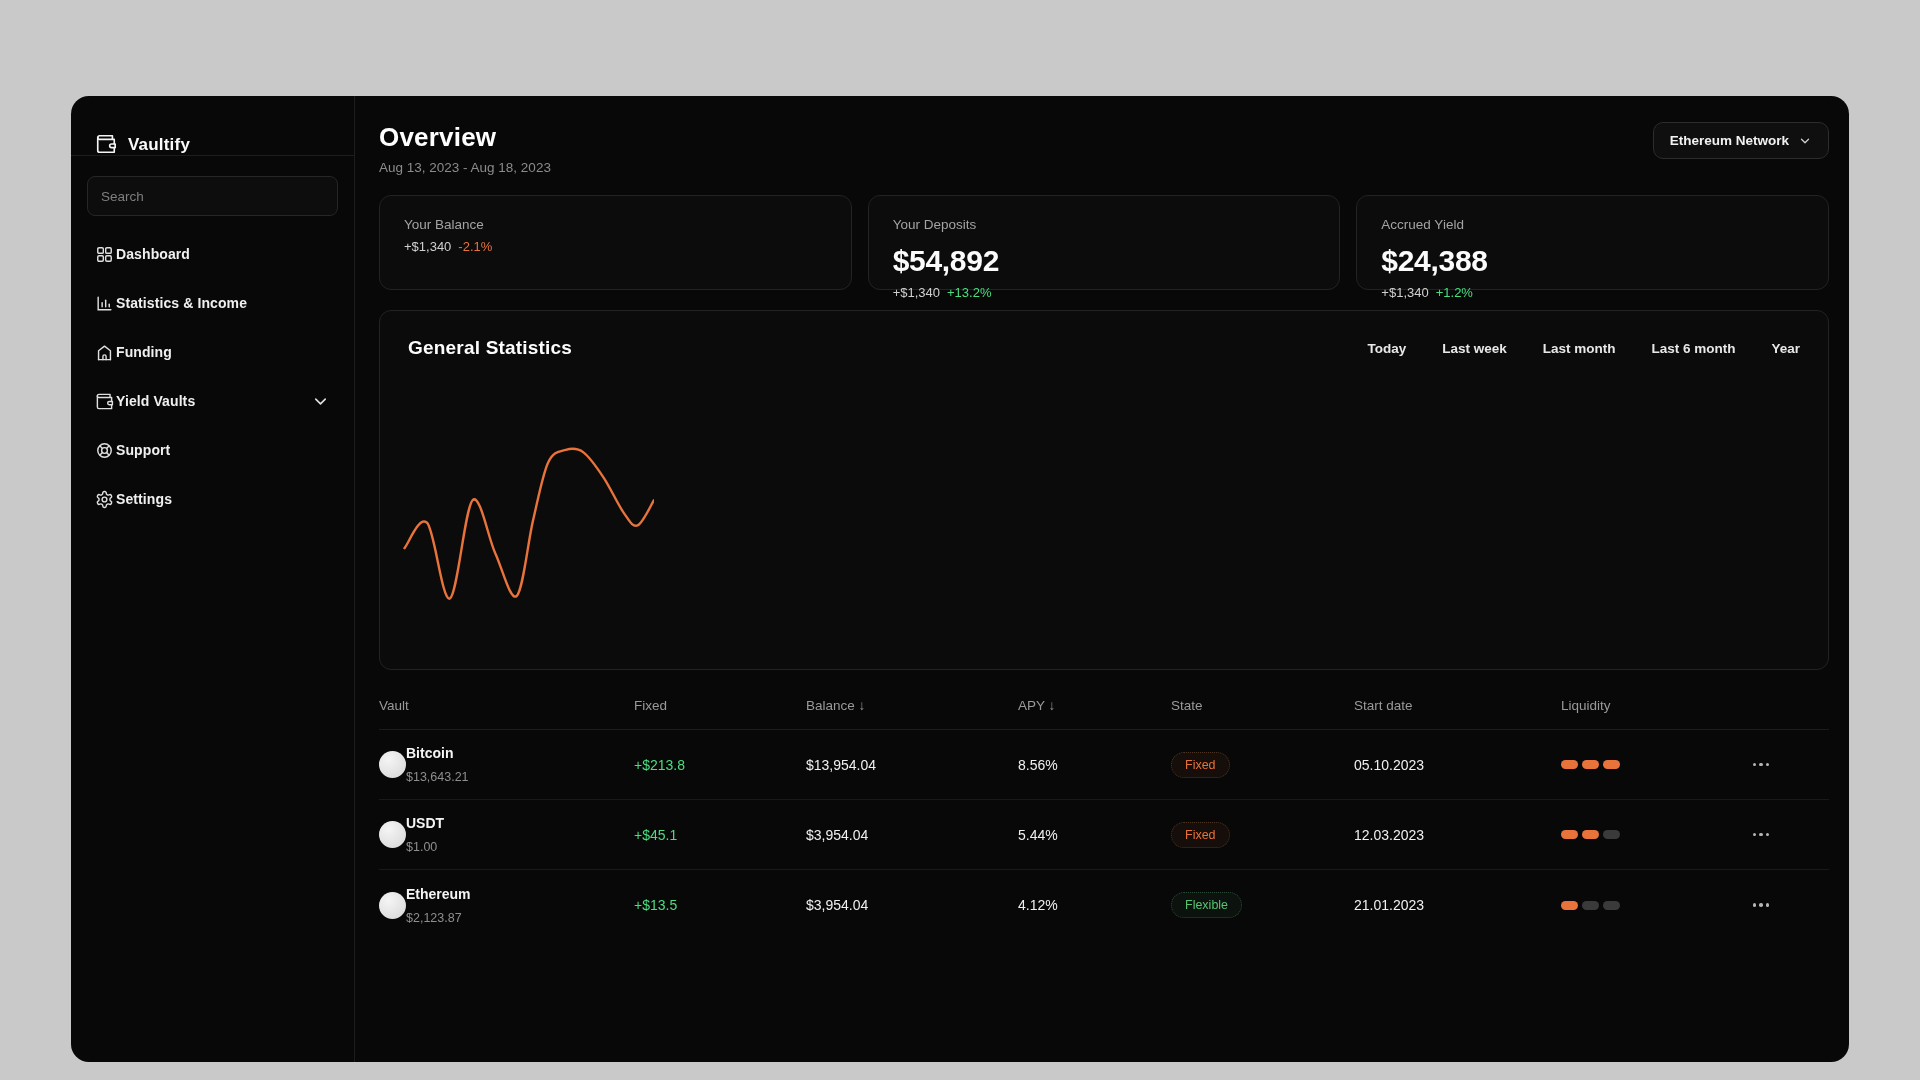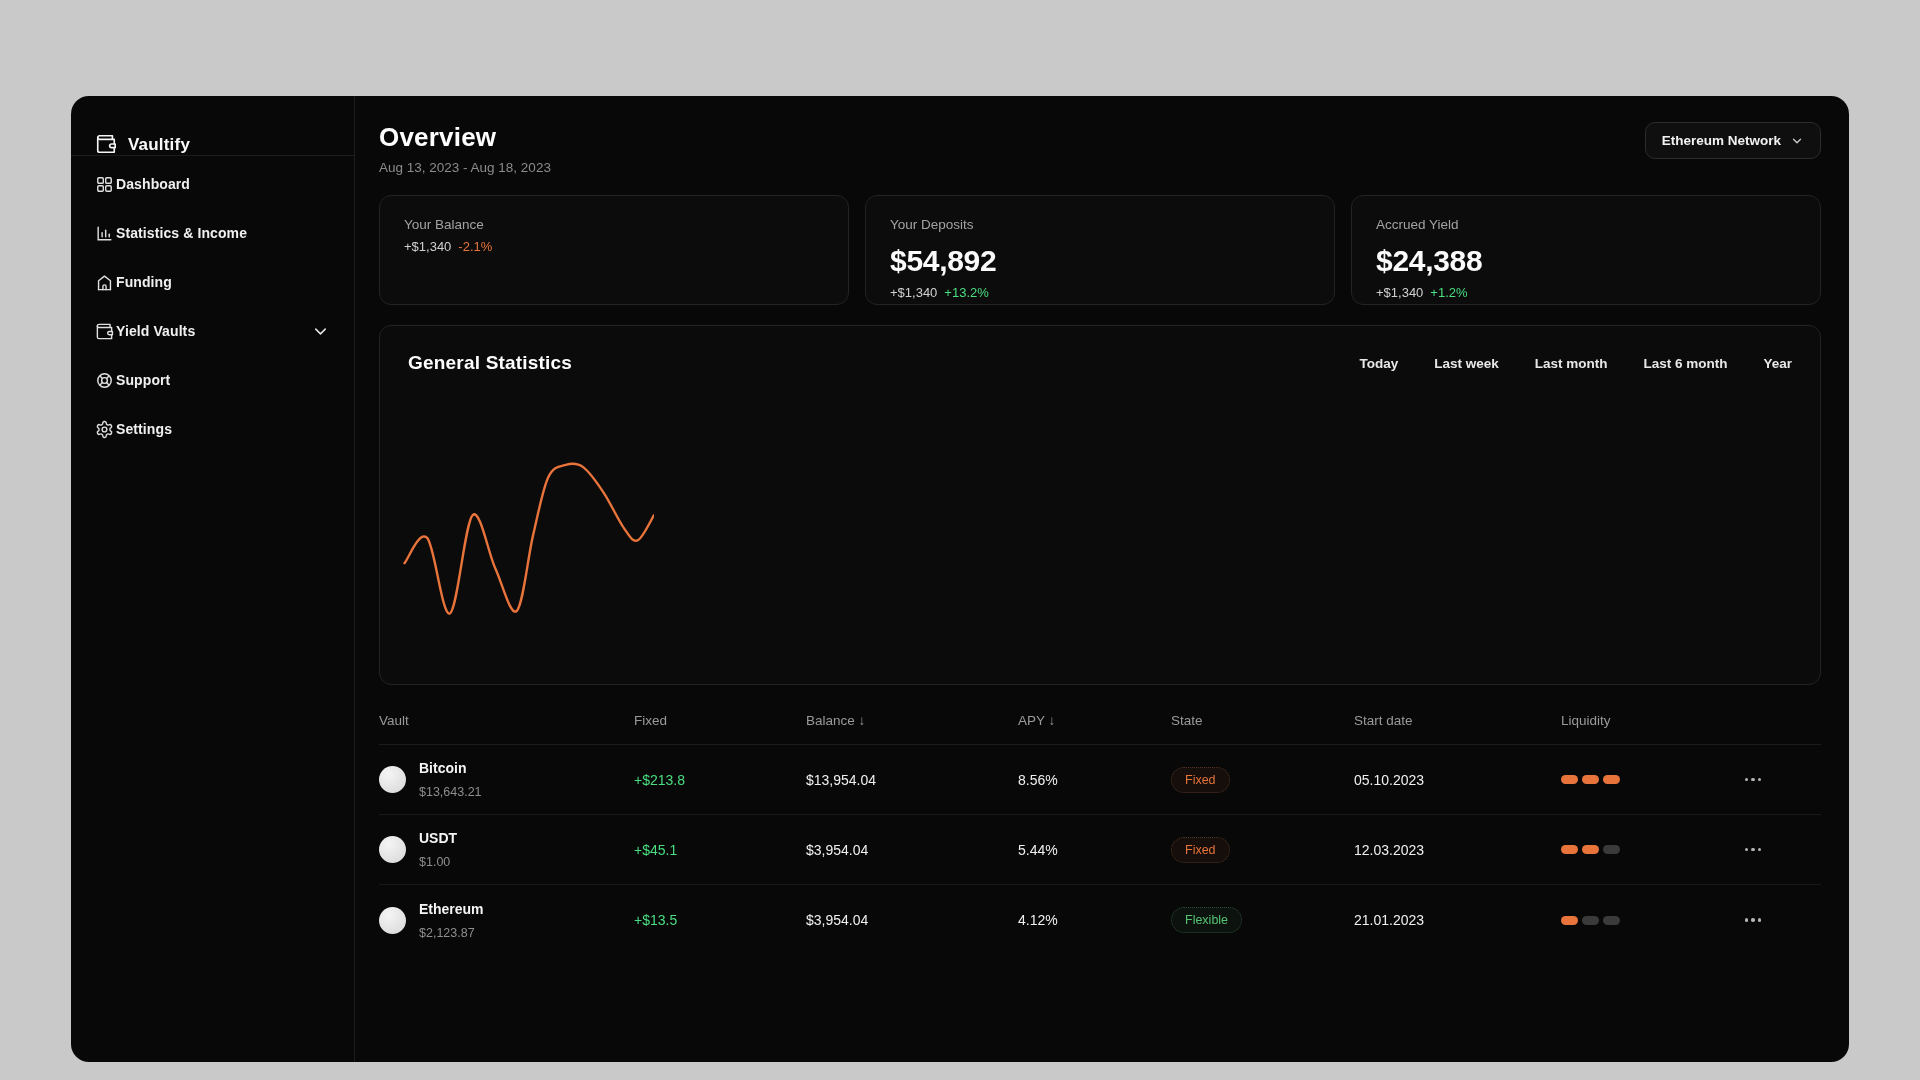--- a/index.html
+++ b/index.html
@@ -16,30 +16,30 @@
   .search-wrap { padding:20px 16px 10px; }
   .search-input { width:100%; height:40px; background:#0d0d0d; border:1px solid #262626; border-radius:8px; color:#e5e5e5; font-size:13.5px; padding:0 13px; outline:none; font-family:"Liberation Sans", sans-serif; }
   .search-input::placeholder { color:#7e7e7e; }
   nav { padding:8px 16px; }
   .nav-item { display:flex; align-items:center; gap:2px; height:40px; padding:0 8px; margin-bottom:9px; border-radius:8px; cursor:pointer; }
   .nav-item svg { width:19px; height:19px; color:#e0e0e0; flex:0 0 19px; }
   .nav-label { font-size:14px; font-weight:600; color:#f0f0f0; letter-spacing:.1px; }
   .nav-chevron { margin-left:auto; width:15px; height:15px; color:#9a9a9a; }
 
   
-  .main { flex:1; padding:26px 28px 0 24px; display:flex; flex-direction:column; }
+  .main { flex:1; padding:26px 20px 0 24px; display:flex; flex-direction:column; }
   .header-row { display:flex; justify-content:space-between; align-items:flex-start; }
   .page-title { font-size:26px; font-weight:700; color:#ffffff; letter-spacing:.2px; }
   .date-range { font-size:13.5px; color:#8b8b8b; margin-top:7px; }
   .network-btn { display:flex; align-items:center; gap:9px; height:37px; padding:0 16px; background:#0f0f0f; border:1px solid #2d2d2d; border-radius:10px; font-size:13.5px; font-weight:700; color:#f2f2f2; cursor:pointer; }
   .network-btn svg { width:14px; height:14px; color:#cfcfcf; }
 
   
   .cards-row { display:flex; gap:16px; margin-top:20px; }
-  .card { flex:1; height:110px; background:#0c0c0c; border:1px solid #232323; border-radius:12px; padding:21px 24px; }
+  .card { flex:1; height:95px; background:#0c0c0c; border:1px solid #232323; border-radius:12px; padding:21px 24px; }
   .card-title { font-size:13.5px; color:#a3a3a3; }
   .card-value { font-size:30px; font-weight:700; color:#fbfbfb; letter-spacing:-.3px; margin-top:12px; }
   .card-sub { margin-top:7px; font-size:13px; color:#d0d0d0; display:flex; gap:7px; }
   .pct.down { color:#e8743b; }
   .pct.up { color:#4ade80; }
 
   
   .chart-panel { margin-top:20px; height:360px; background:#0b0b0b; border:1px solid #232323; border-radius:12px; position:relative; }
   .chart-head { display:flex; justify-content:space-between; align-items:center; padding:26px 28px 0; }
   .chart-title { font-size:19px; font-weight:700; color:#fdfdfd; letter-spacing:.2px; }
@@ -47,21 +47,21 @@
   .filter { font-size:13.5px; font-weight:600; color:#e8e8e8; cursor:pointer; }
   .chart-svg { position:absolute; left:22px; right:22px; top:96px; height:252px; }
 
   
   .table { margin-top:12px; }
   .t-grid { display:grid; grid-template-columns:255px 172px 212px 153px 183px 207px 178px minmax(0,1fr); align-items:center; }
   .t-head { height:48px; border-bottom:1px solid #1c1c1c; }
   .t-head .th { font-size:13.5px; color:#9a9a9a; }
   .t-row { height:70px; border-bottom:1px solid #191919; }
   .t-row:last-child { border-bottom:none; }
-  .vault-cell { display:flex; align-items:center; gap:13px; }
+  .vault-cell { display:flex; align-items:center; }
   .coin { width:27px; height:27px; border-radius:50%; background:radial-gradient(circle at 35% 30%, #f5f5f5, #d6d6d6); flex:0 0 27px; }
   .coin-name { font-size:14px; font-weight:600; color:#f5f5f5; }
   .coin-price { font-size:12.5px; color:#8e8e8e; margin-top:9px; }
   .cell { font-size:14px; color:#f0f0f0; }
   .cell.daily { color:#4ade80; }
   .badge { display:inline-flex; align-items:center; padding:5px 13px; border-radius:999px; font-size:12.5px; font-weight:500; }
   .badge.fixed { color:#e8743b; border:1px dotted #4e3423; background:rgba(232,116,59,.06); }
   .badge.flexible { color:#57c472; border:1px dotted #2c4a35; background:rgba(87,196,114,.06); }
   .pills { display:flex; gap:4px; }
   .pill { width:17px; height:9px; border-radius:5px; background:#3a3a3a; }
@@ -79,20 +79,23 @@
     <aside class="sidebar">
       <div class="logo-row">
         <svg viewBox="0 0 24 24" fill="none" stroke="currentColor" stroke-width="1.8" stroke-linecap="round" stroke-linejoin="round">
             <path d="M21 12V7H5a2 2 0 0 1 0-4h14v4"></path>
             <path d="M3 5v14a2 2 0 0 0 2 2h16v-5"></path>
             <path d="M18 12a2 2 0 0 0 0 4h4v-4Z"></path>
           </svg>
         <span class="brand">Vaultify</span>
       </div>
 
+      <div class="search-wrap">
+        <input class="search-input" type="text" placeholder="Search" style="">
+      </div>
 
       <nav>
         <div class="nav-item">
           <svg viewBox="0 0 24 24" fill="none" stroke="currentColor" stroke-width="1.8">
               <rect x="3.5" y="3.5" width="7" height="7" rx="1.5"></rect>
               <rect x="13.5" y="3.5" width="7" height="7" rx="1.5"></rect>
               <rect x="3.5" y="13.5" width="7" height="7" rx="1.5"></rect>
               <rect x="13.5" y="13.5" width="7" height="7" rx="1.5"></rect>
             </svg>
           <span class="nav-label">Dashboard</span>

